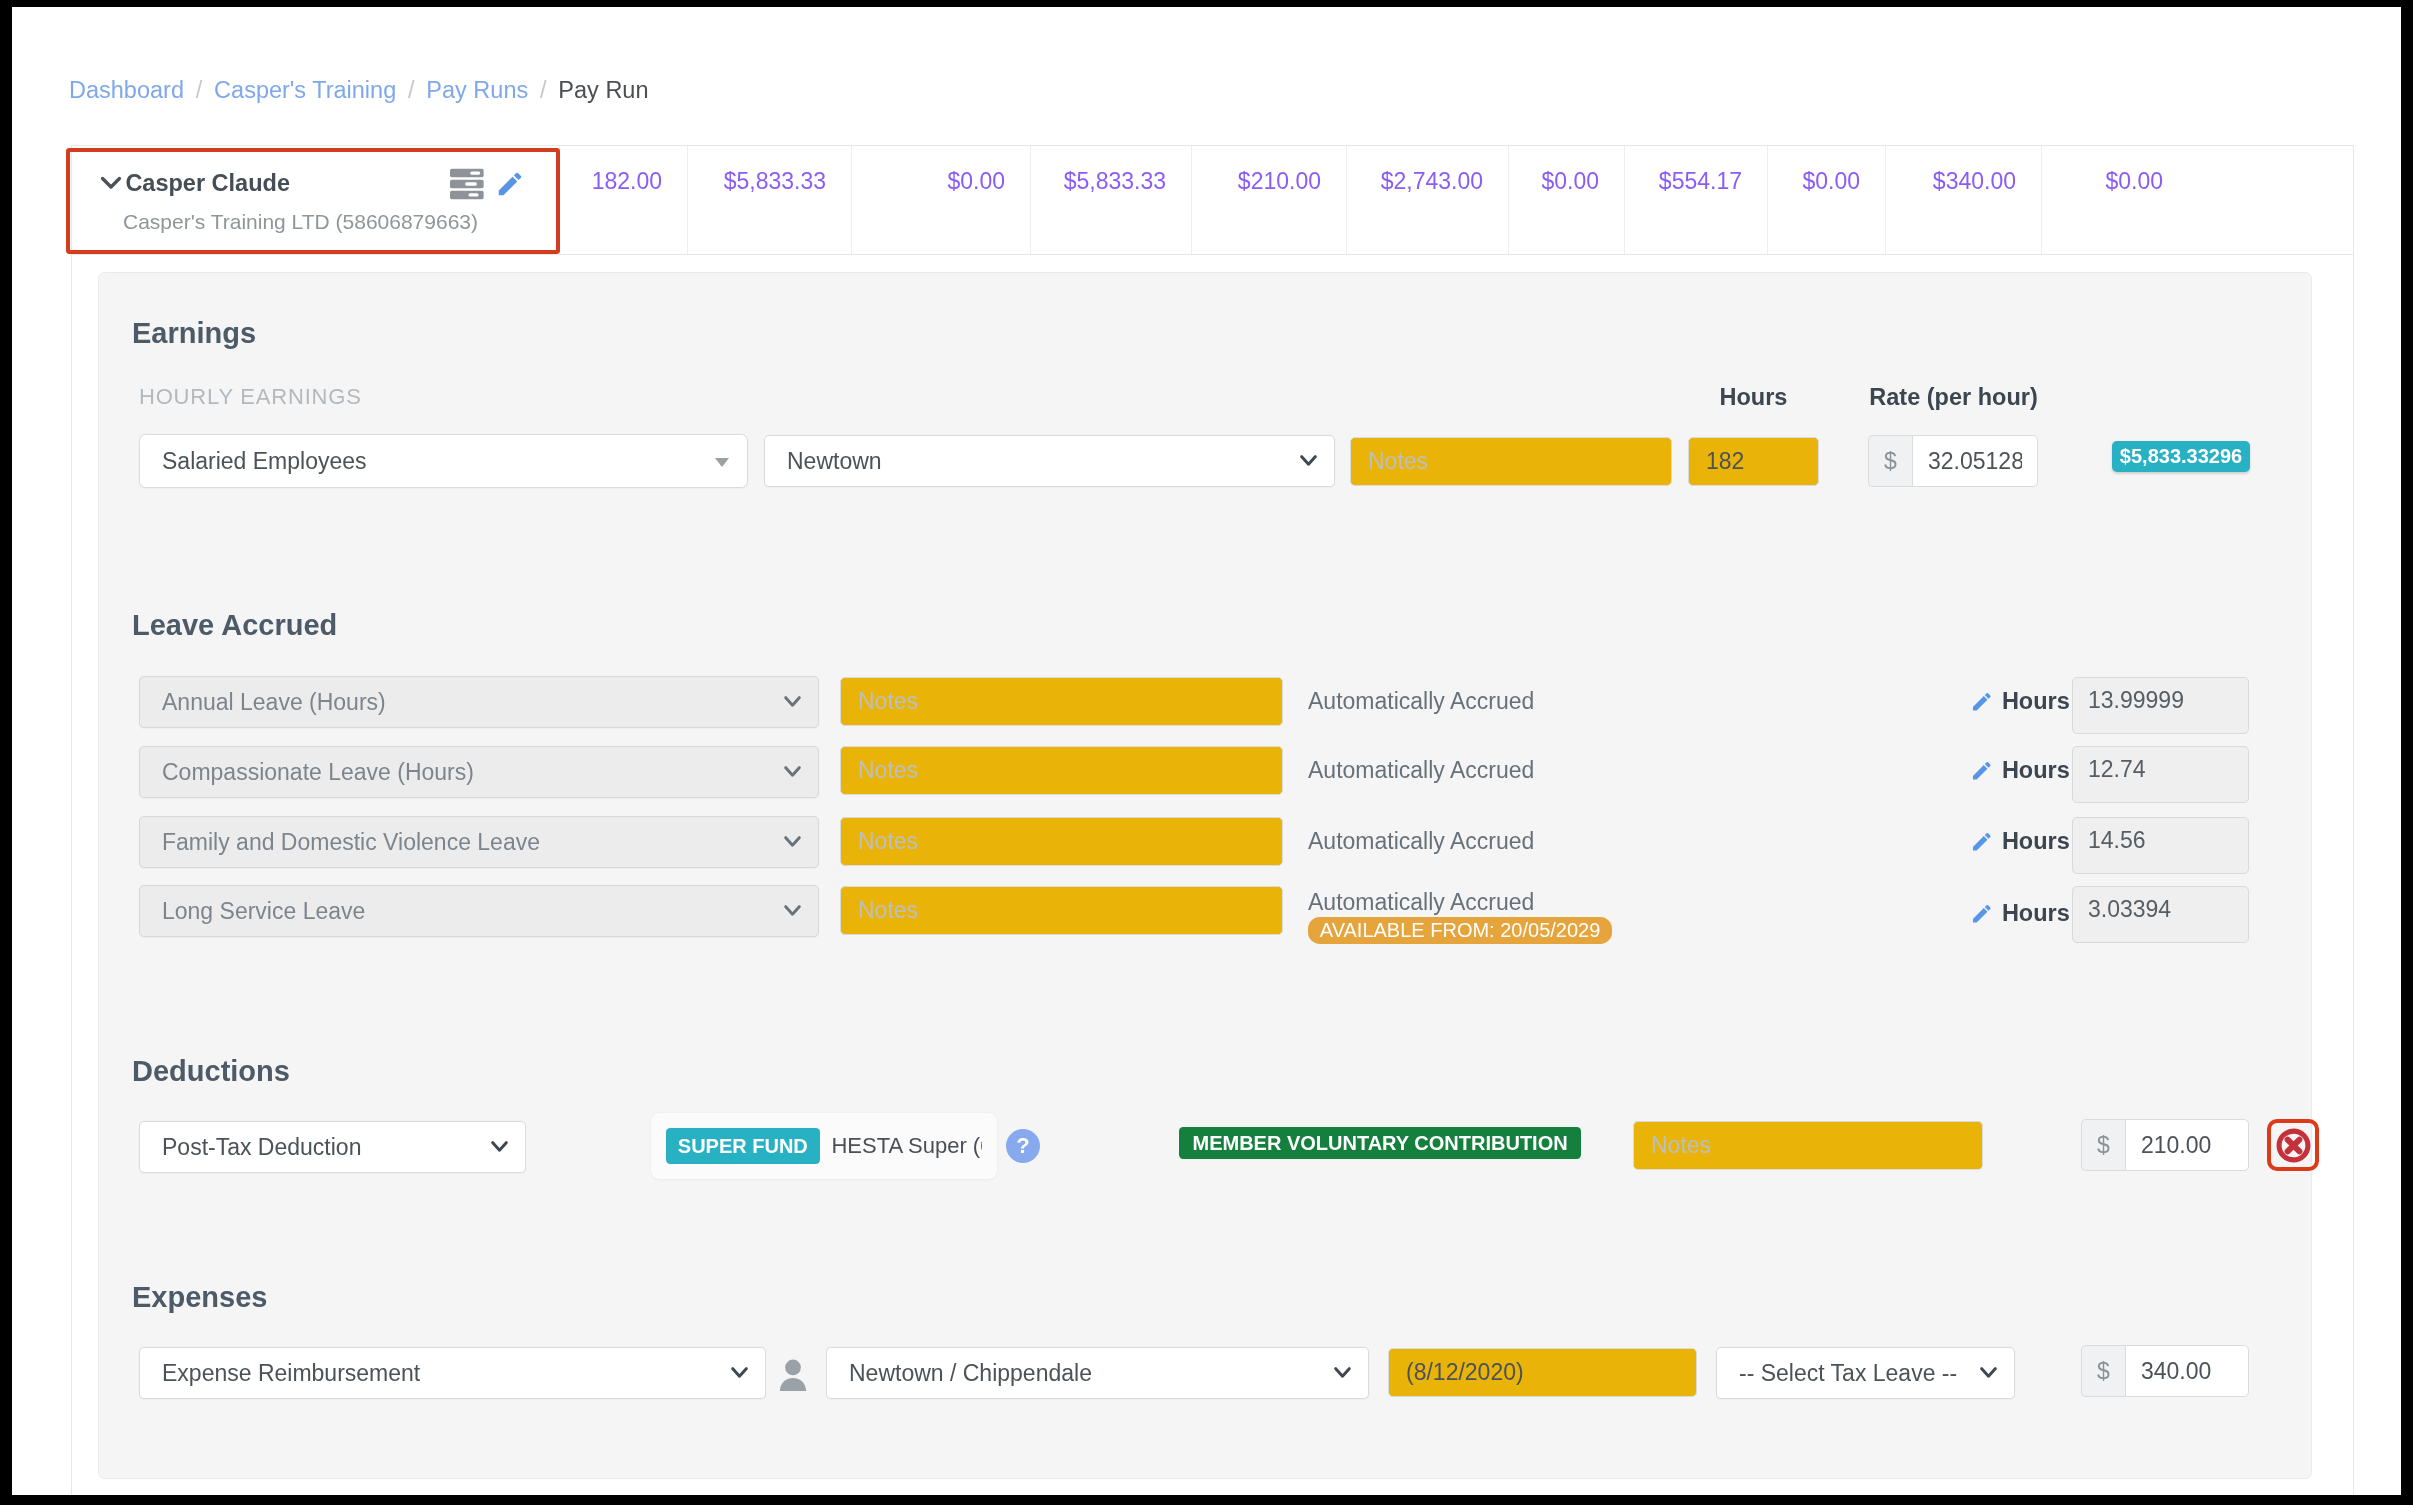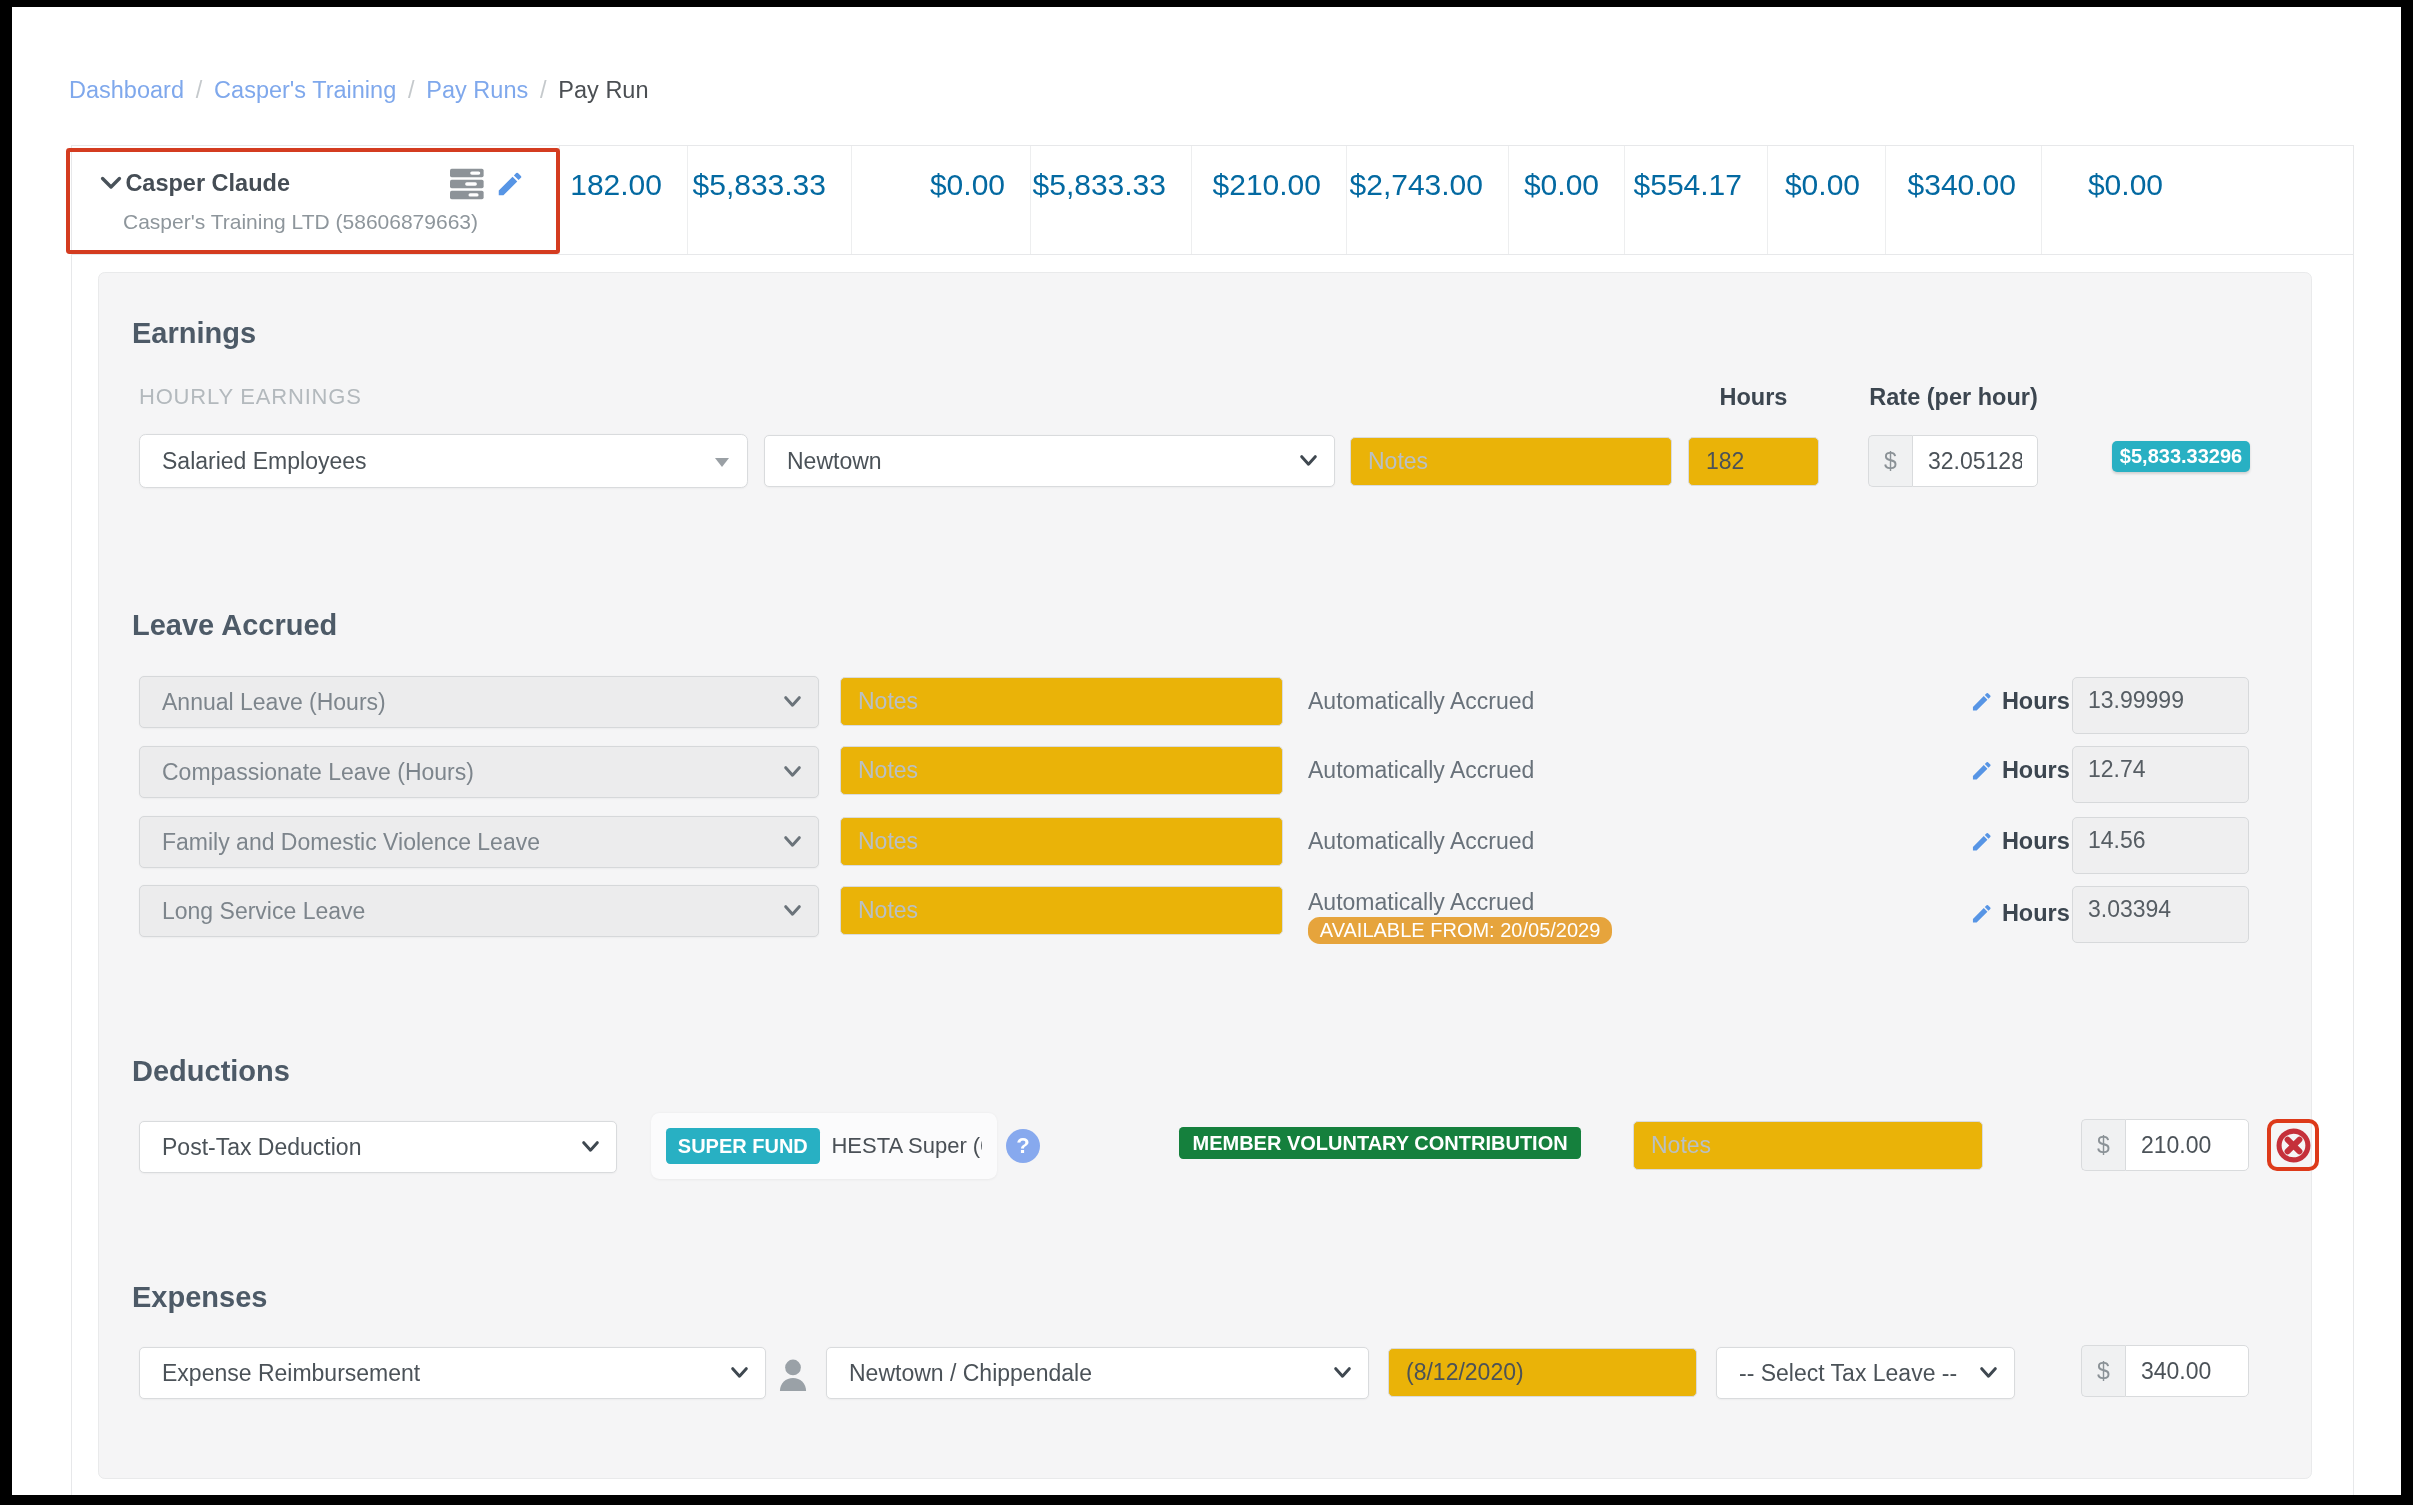--- a/index.html
+++ b/index.html
@@ -13,21 +13,21 @@
   .crumb-current { color:#4b4f53; }
 
   
   .table-wrap { position:absolute; left:71px; top:145px; width:2283px; height:1350px; border-left:0.8px solid #e7e8ea; border-right:0.8px solid #e7e8ea; border-top:0.8px solid #e7e8ea; background:transparent; }
   .header-row { display:flex; height:109px; border-bottom:0.8px solid #e7e8ea; background:#fff; }
   .emp-cell { position:relative; width:487px; height:100%; }
   .emp-name-line { position:absolute; left:28px; top:23.5px; display:flex; align-items:center; }
   .emp-name { font-size:23.5px; font-weight:700; color:#454d55; margin-left:3.4px; }
   .emp-sub { position:absolute; left:51px; top:64px; font-size:21px; color:#8e969c; }
   .emp-icons { position:absolute; right:34px; top:22px; display:flex; align-items:center; gap:8.4px; }
-  .num-cell { display:flex; justify-content:flex-end; padding:22px 25px 0 0; font-size:30px; color:#0369a1; border-left:0.8px solid #edeeef; }
+  .num-cell { display:flex; justify-content:flex-end; padding:22px 25px 0 0; font-size:23px; color:#8b5cf6; border-left:0.8px solid #edeeef; }
   .annotation-emp { position:absolute; left:-5.9px; top:1.7px; width:494px; height:106px; border:4.2px solid #d43c20; border-radius:3.4px; z-index:20; pointer-events:none; }
 
   
   .panel { position:absolute; left:98px; top:272px; width:2214px; height:1207px; background:#f5f5f6; border:0.8px solid #e9eaeb; border-radius:6.7px; }
   .section-title { position:absolute; font-size:29px; font-weight:700; color:#4d5a67; }
   .muted-label { position:absolute; font-size:22px; color:#b3b9bd; letter-spacing:0.8px; }
   .col-label { position:absolute; font-size:23.5px; font-weight:700; color:#3c4650; text-align:center; }
 
   .sel { position:absolute; height:52px; background:#fff; border:0.8px solid #d9dbdd; border-radius:5px; font-size:23px; color:#4b5258; line-height:50px; padding-left:22px; cursor:pointer; box-shadow:0 0.8px 1.7px rgba(0,0,0,0.04); }
   .sel .chev { position:absolute; right:17px; top:50%; margin-top:-5.9px; }
@@ -198,21 +198,21 @@
   <div class="hours-group" style="left:1871px; top:627px">
     <svg width="23.5" height="23.5" viewBox="0 0 24 24">
         <path d="M3 17.25V21h3.75L17.81 9.94l-3.75-3.75L3 17.25zM20.71 7.04a1 1 0 0 0 0-1.41l-2.34-2.34a1 1 0 0 0-1.41 0l-1.83 1.83 3.75 3.75 1.83-1.83z" fill="#5795e5"></path>
       </svg>
     <span class="hours-label">Hours</span>
   </div>
   <div class="hours-box" style="left:1973px; top:613px">3.03394</div>
 
   <div class="section-title" style="left:33px; top:782px">Deductions</div>
 
-  <div class="sel" style="left:40px; top:848px; width:478px">
+  <div class="sel" style="left:40px; top:848px; width:387px">
     <span>Post-Tax Deduction</span>
     <svg class="chev" width="17" height="11.8" viewBox="0 0 20 14">
         <polyline points="2,2 10,11 18,2" fill="none" stroke="#3f4850" stroke-width="3.5" stroke-linecap="round" stroke-linejoin="round"></polyline>
       </svg>
   </div>
   <div class="fund-wrap" style="left:552px; top:840px; width:346px; height:66px">
     <span class="fund-badge">SUPER FUND</span>
     <span class="fund-name">HESTA Super (0000000</span>
   </div>
   <div class="help-circle" style="left:907px; top:856px">?</div>

